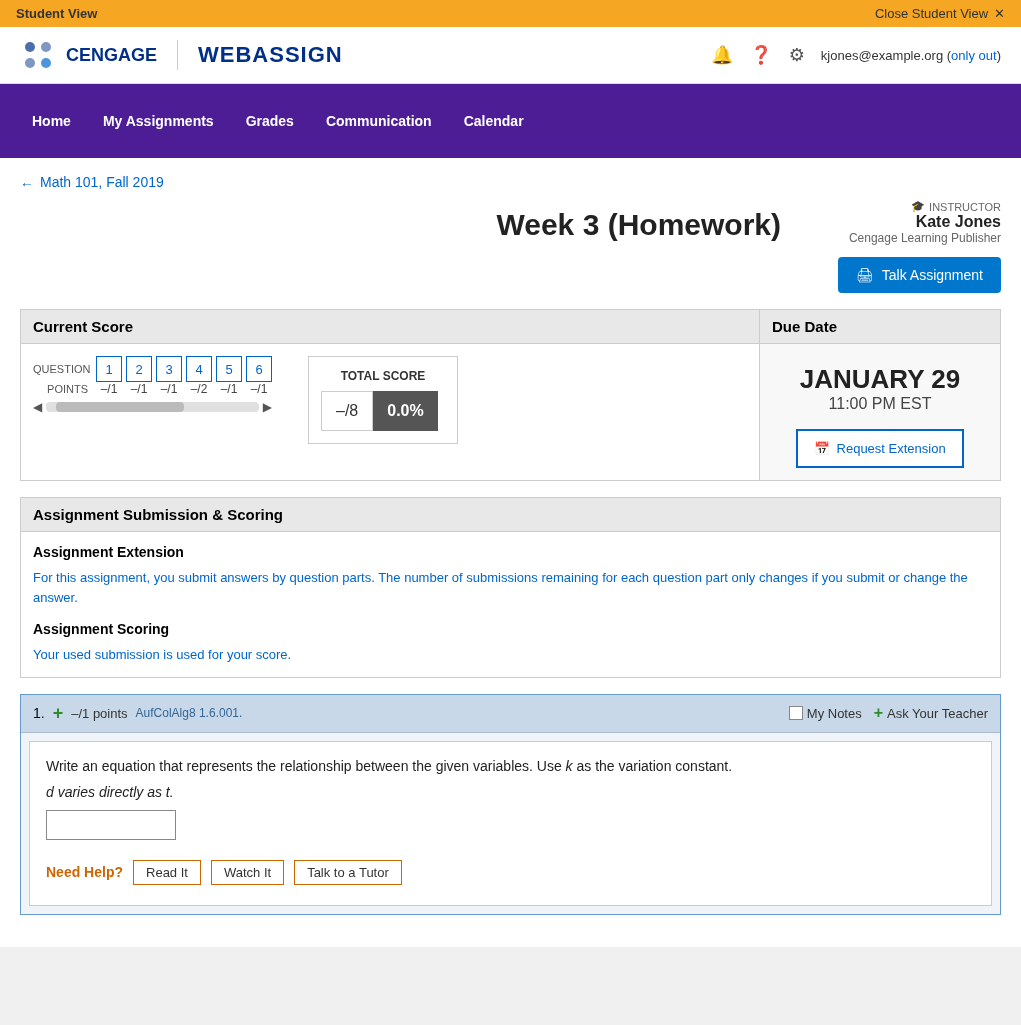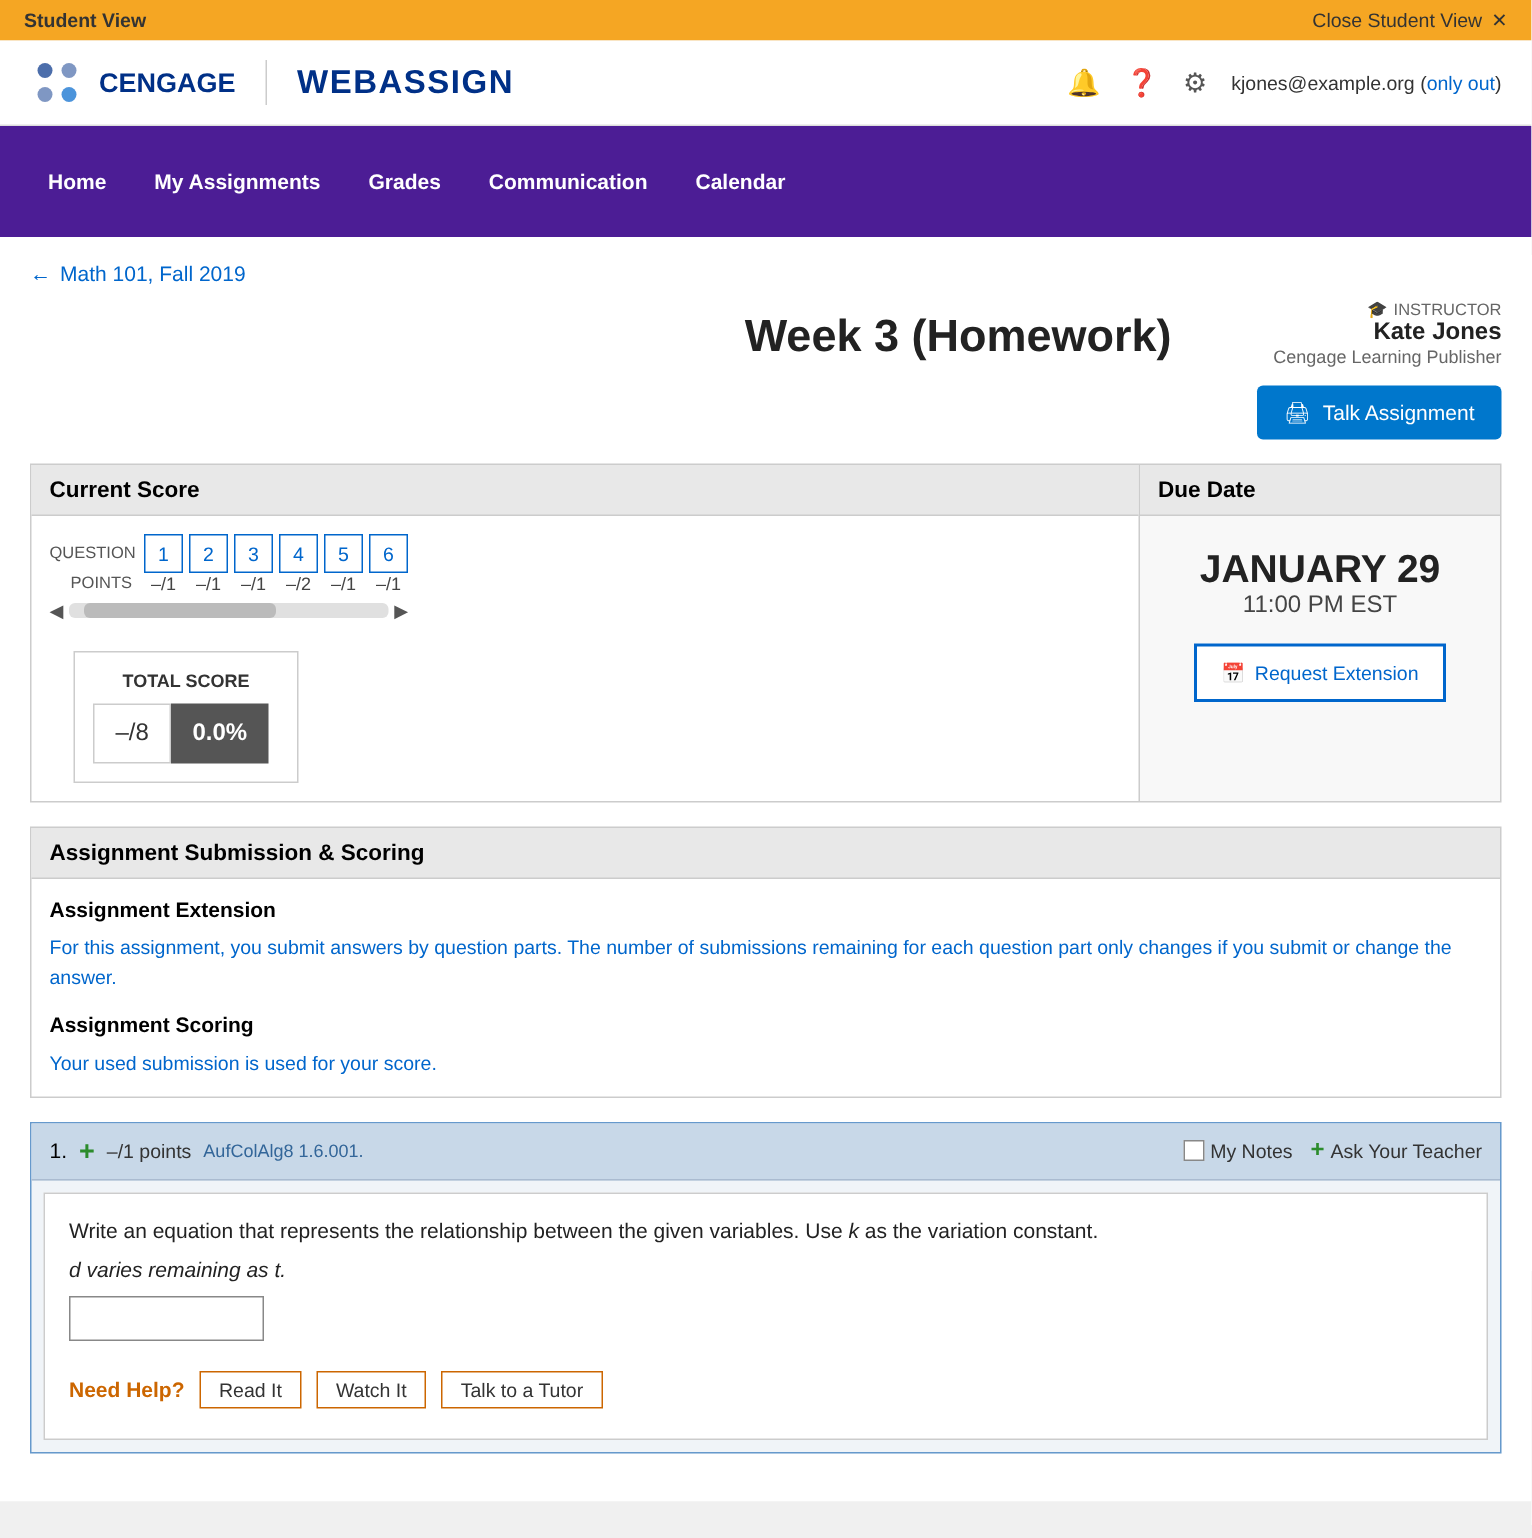--- a/index.html
+++ b/index.html
@@ -467,21 +467,20 @@
       padding: 4px 12px;
       cursor: pointer;
       font-size: 13px;
     }
 
     .score-area {
       display: flex;
       align-items: flex-start;
       gap: 20px;
       margin-top: 8px;
-      flex-direction: column;
     }
   </style>
 </head>
 <body>
 
 <div class="student-view-banner">
   <span>Student View</span>
   <div class="close-btn">
     <span>Close Student View</span>
     <span>✕</span>
@@ -629,21 +628,21 @@
           <span>Ask Your Teacher</span>
         </div>
       </div>
     </div>
     <div class="question-body">
       <p class="question-text">
         <span>Write an equation that represents the relationship between the given variables. Use</span>
         <em>k</em>
         <span>as the variation constant.</span>
       </p>
-      <p class="question-text italic-text">d varies remaining as t.</p>
+      <p class="question-text italic-text">d varies directly as t.</p>
       <input class="answer-input" type="text" style="">
       <div class="need-help">
         <span class="need-help-label">Need Help?</span>
         <button class="help-btn">Read It</button>
         <button class="help-btn">Watch It</button>
         <button class="help-btn">Talk to a Tutor</button>
       </div>
     </div>
   </div>
 

